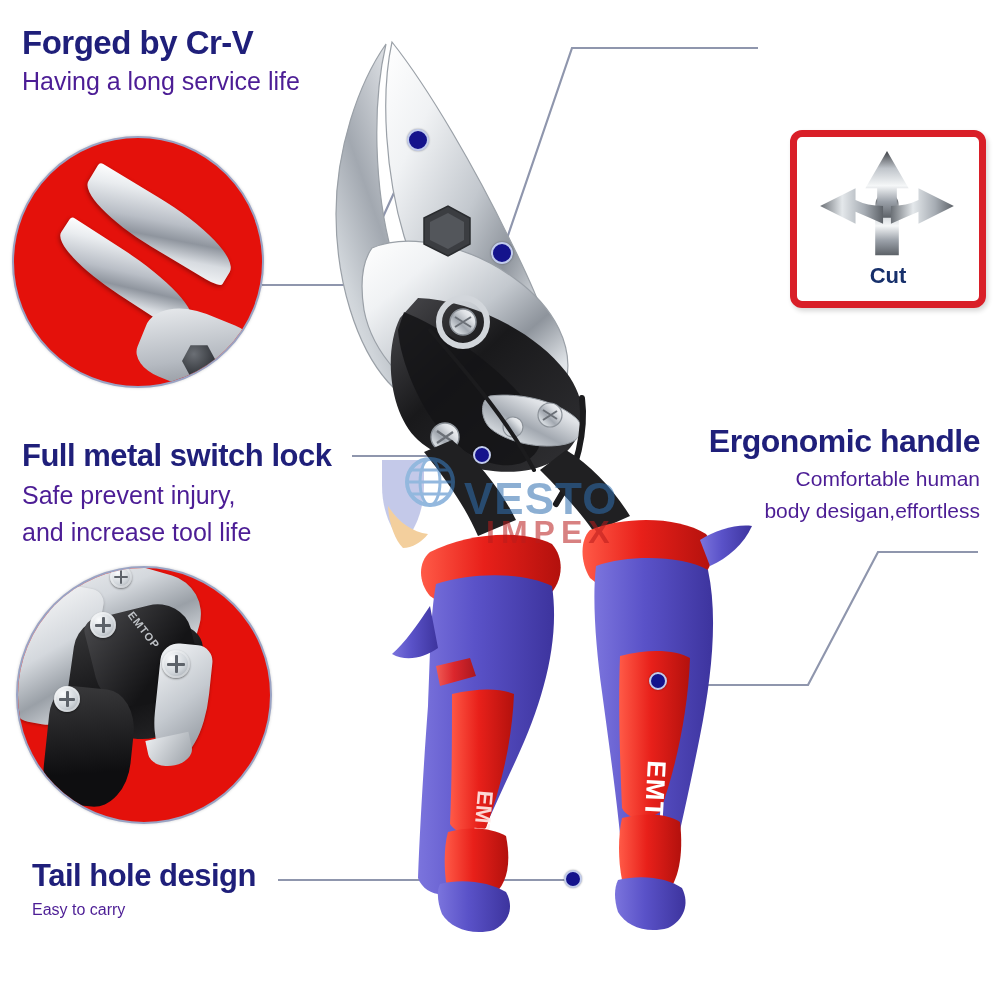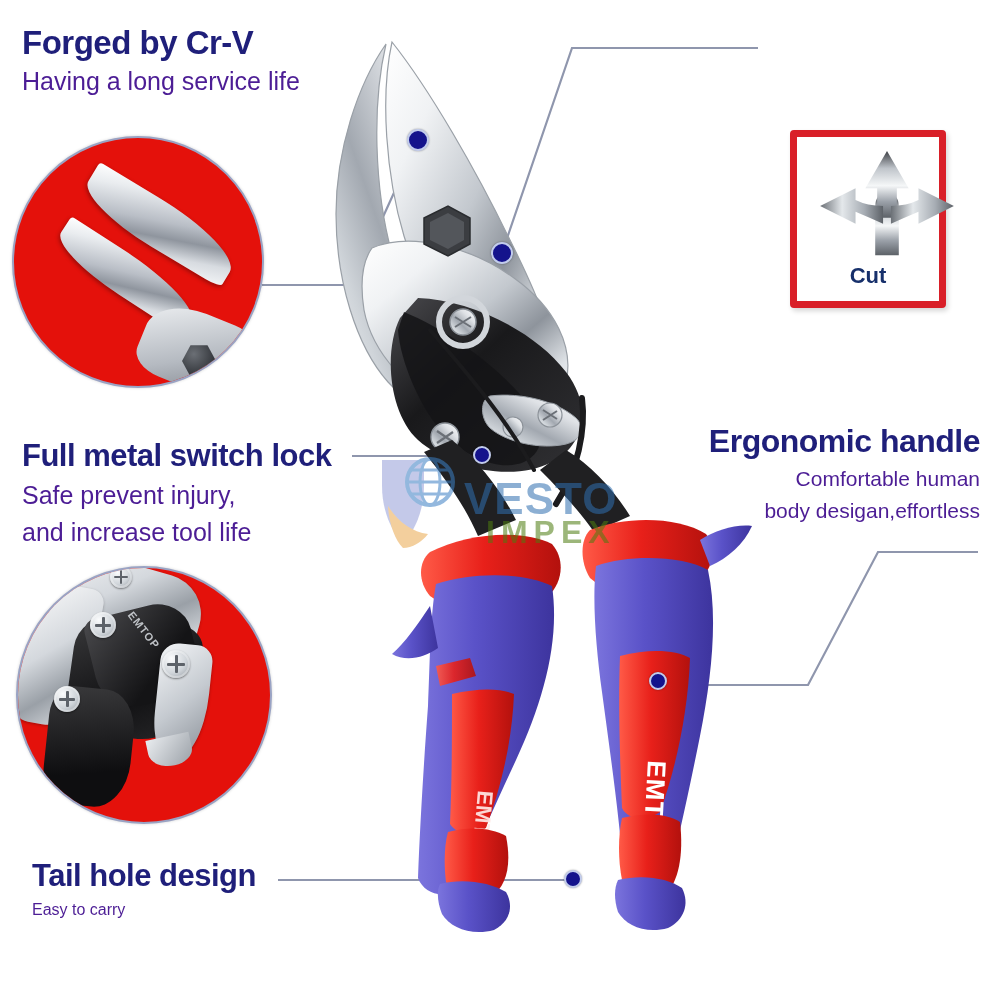--- a/index.html
+++ b/index.html
@@ -142,24 +142,24 @@
     position:absolute; left: 104px; top: 56px;
     color:#d9dde2; font-size: 11px; font-weight:bold; letter-spacing:1px;
     transform: rotate(52deg); opacity:.85;
   }
 
   
   #tool { position: absolute; left: 0; top: 0; width: 1000px; height: 1000px; }
 
   
   #cut-badge {
-    position: absolute; left: 790px; top: 130px; width: 156px; height: 178px;
+    position: absolute; left: 790px; top: 130px; width: 196px; height: 178px;
     background: #ffffff;
     border: 7px solid #d91f28;
-    border-radius: 4px;
+    border-radius: 12px;
     box-shadow: 2px 3px 5px rgba(0,0,0,.16);
   }
   #cut-badge-label {
     position: absolute; left: 0; right: 0; bottom: 12px;
     text-align: center; color: #17306b;
     font-size: 22px; font-weight: bold;
   }
   #cut-arrow-wrap { position:absolute; left:0; top:8px; width:100%; height:118px; }
 
   
@@ -168,21 +168,21 @@
     width: 260px; height: 108px;
     opacity: .55;
     pointer-events: none;
   }
   #wm-vesto {
     position:absolute; left: 86px; top: 22px;
     font-size: 44px; font-weight: bold; color: #2f6fb0; letter-spacing: 1px;
   }
   #wm-impex {
     position:absolute; left: 108px; top: 62px;
-    font-size: 32px; font-weight: bold; color: #4d7c0f; letter-spacing: 6px;
+    font-size: 32px; font-weight: bold; color: #b91c1c; letter-spacing: 6px;
   }
 
   
   .dot {
     position: absolute;
     width: 22px; height: 22px; border-radius: 50%;
     background: #14138c;
     border: 2px solid #c2ccec;
     box-shadow: 0 0 2px rgba(0,0,0,.4);
     transform: translate(-50%,-50%);

